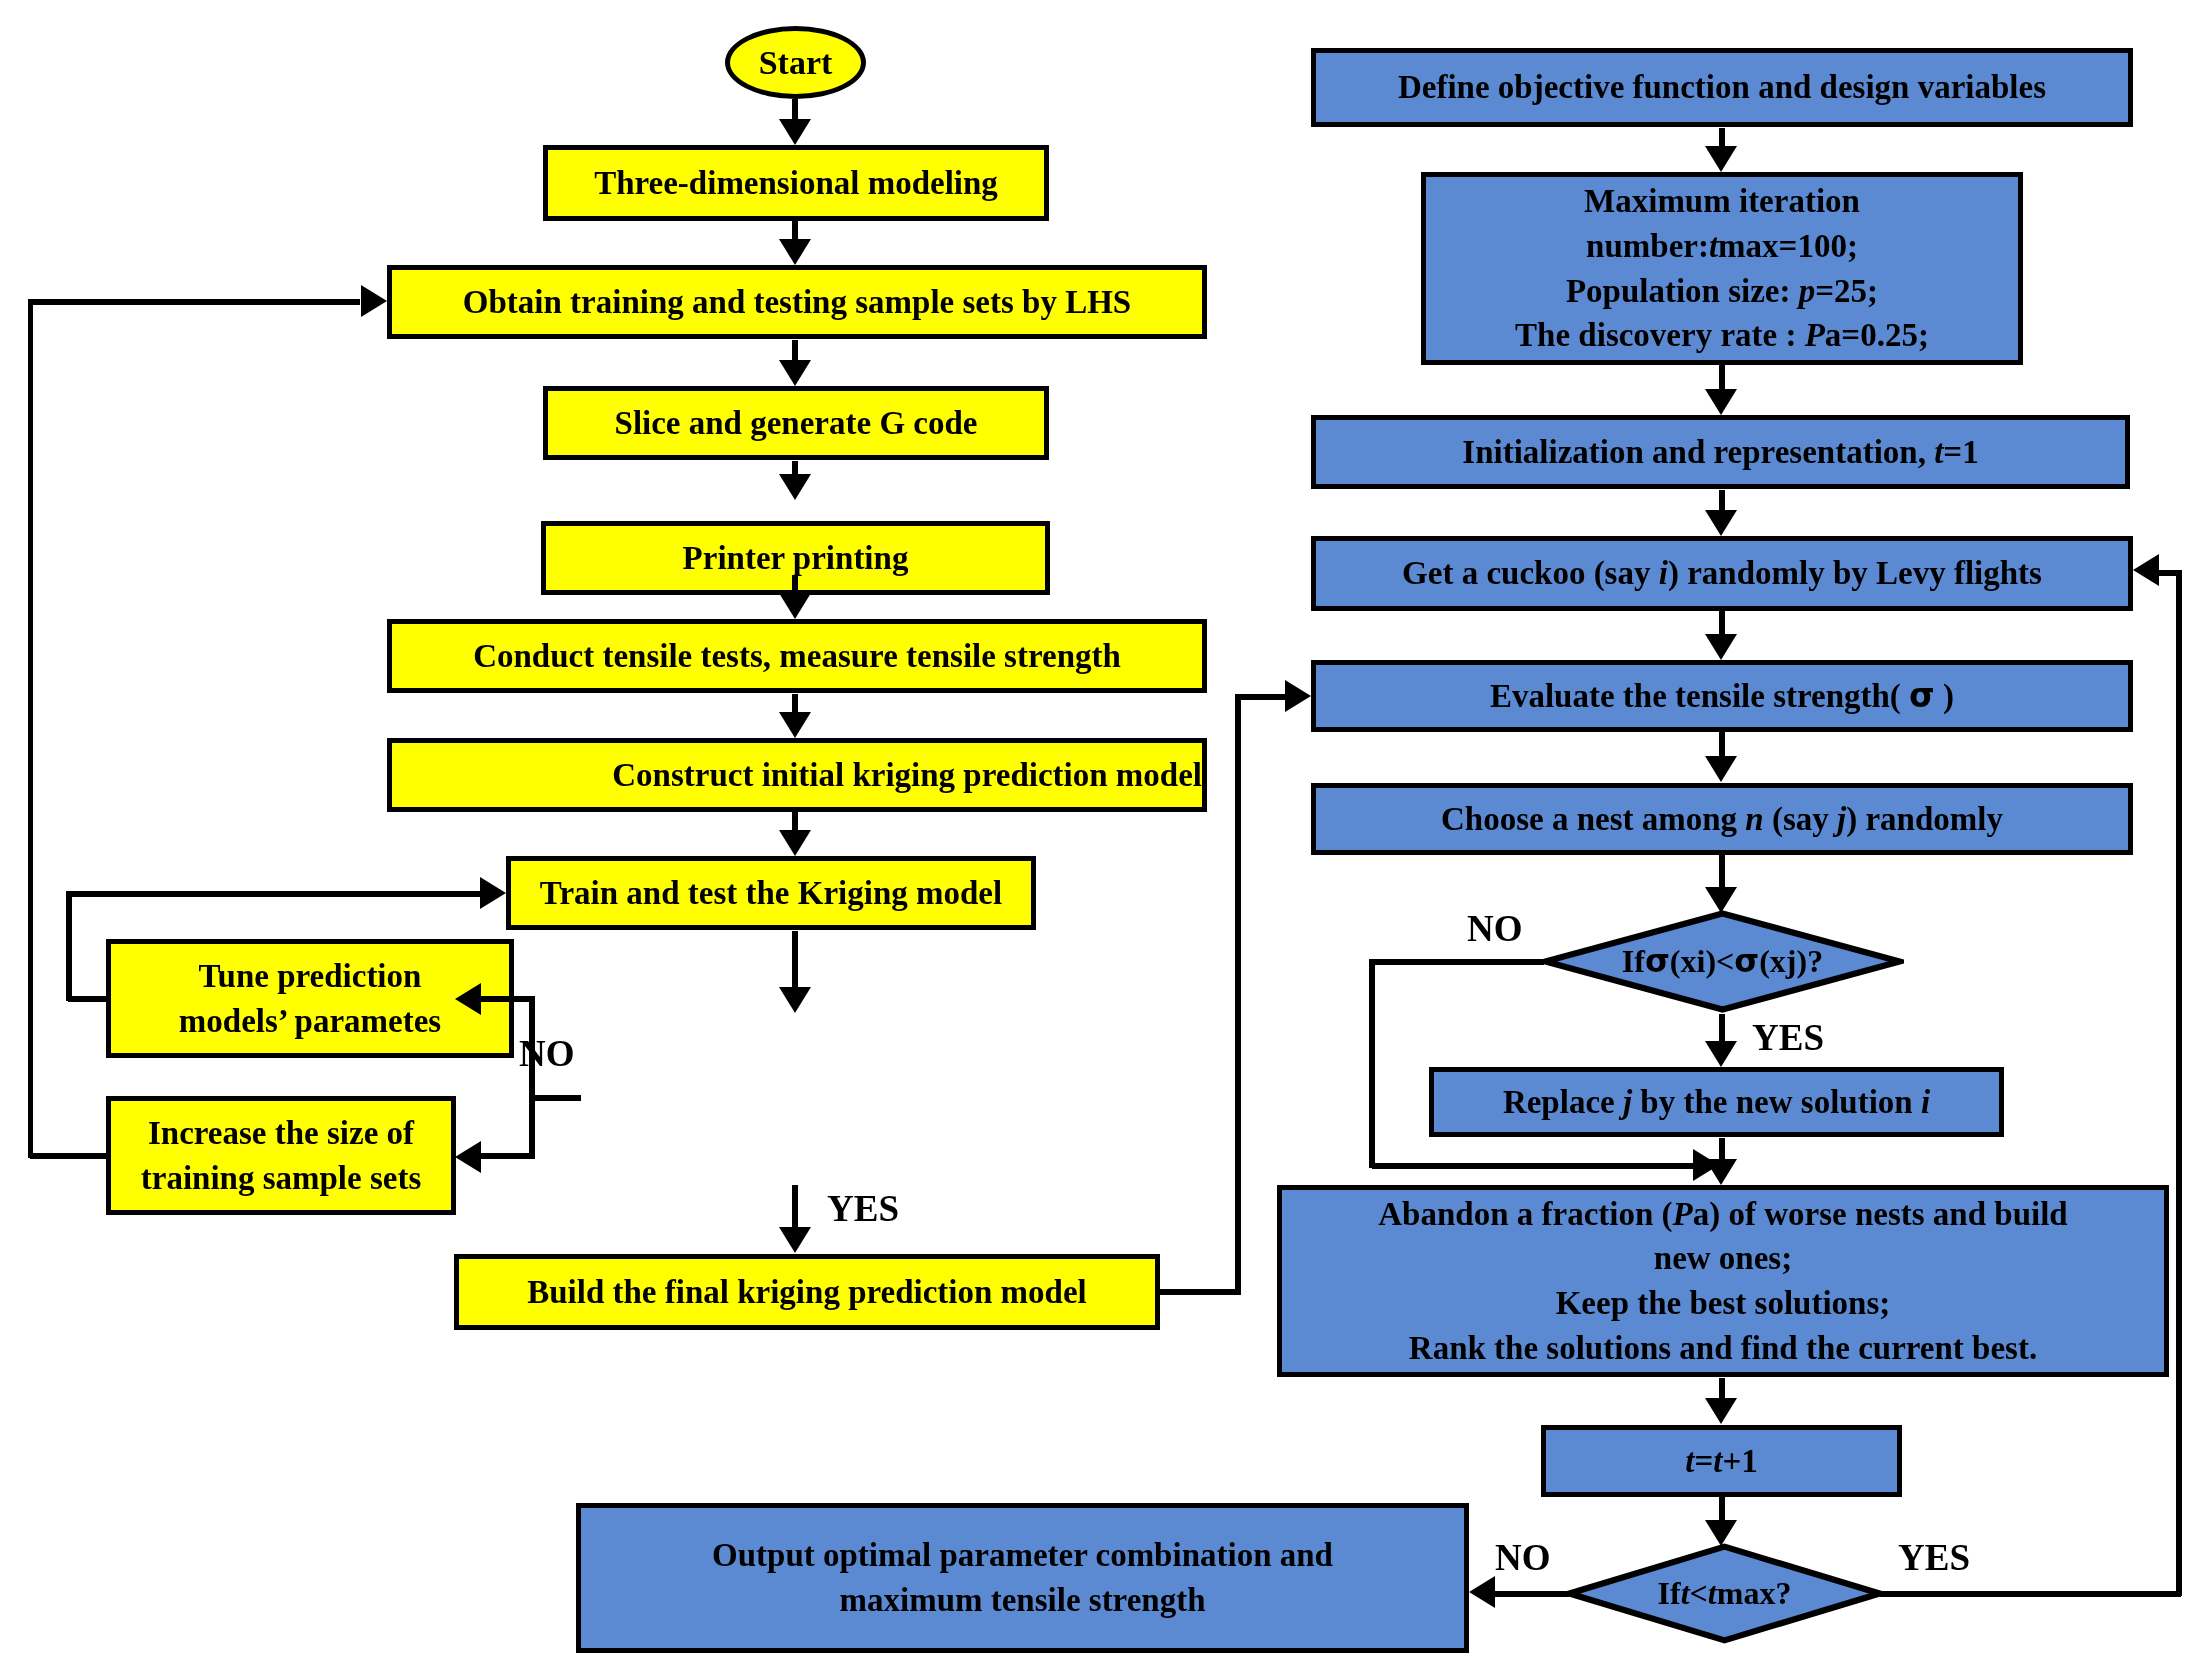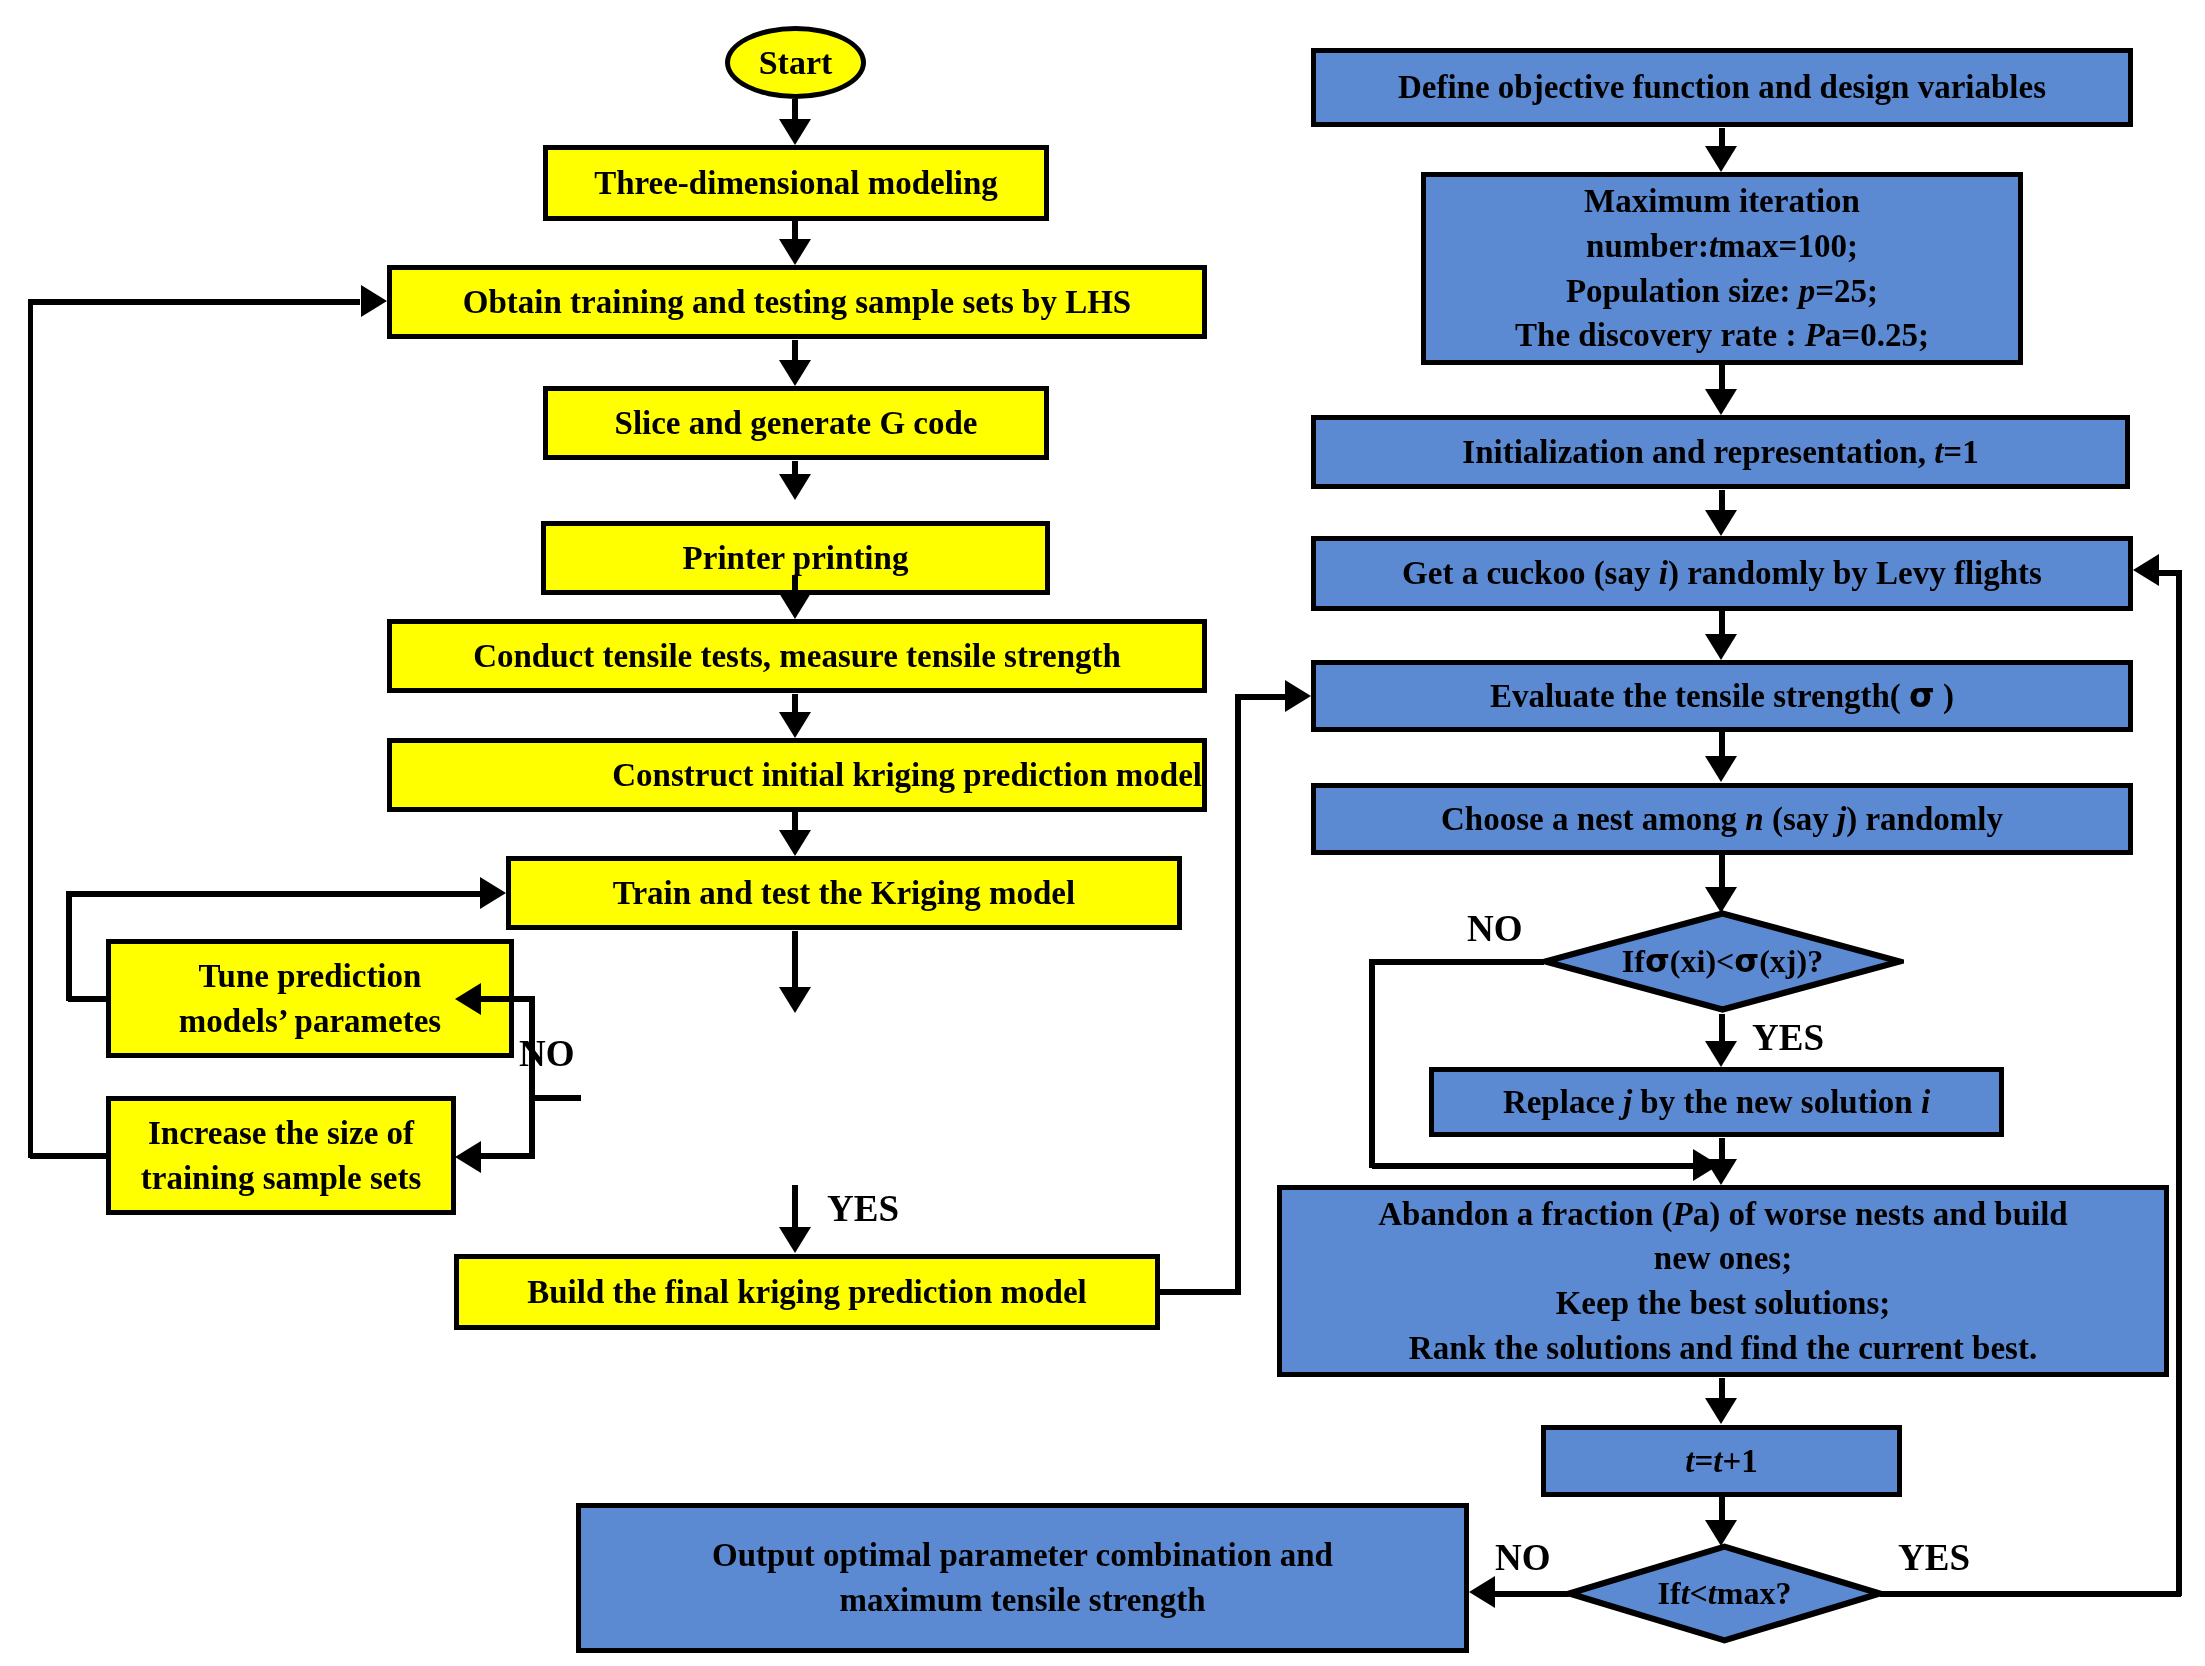--- a/index.html
+++ b/index.html
@@ -54,21 +54,21 @@
   </div>
 
   <div class="box yellow fs48" style="left:387px;top:619px;width:820px;height:74px;">
     <span>Conduct tensile tests, measure tensile strength</span>
   </div>
 
   <div class="box yellow fs48" style="left:387px;top:738px;width:820px;height:74px;justify-content:flex-end;">
     <span>Construct initial kriging prediction model</span>
   </div>
 
-  <div class="box yellow fs48" style="left:506px;top:856px;width:676px;height:74px;font-family:Liberation Serif, serif;">
+  <div class="box yellow fs48" style="left:506px;top:856px;width:530px;height:74px;font-family:Liberation Serif, serif;">
     <span>Train and test the Kriging model</span>
   </div>
 
   <div class="box yellow fs48" style="left:106px;top:939px;width:408px;height:119px;">
     <span>Tune prediction<br>models’ parametes</span>
   </div>
 
   <div class="box yellow fs48" style="left:106px;top:1096px;width:350px;height:119px;">
     <span>Increase the size of<br>training sample sets</span>
   </div>

